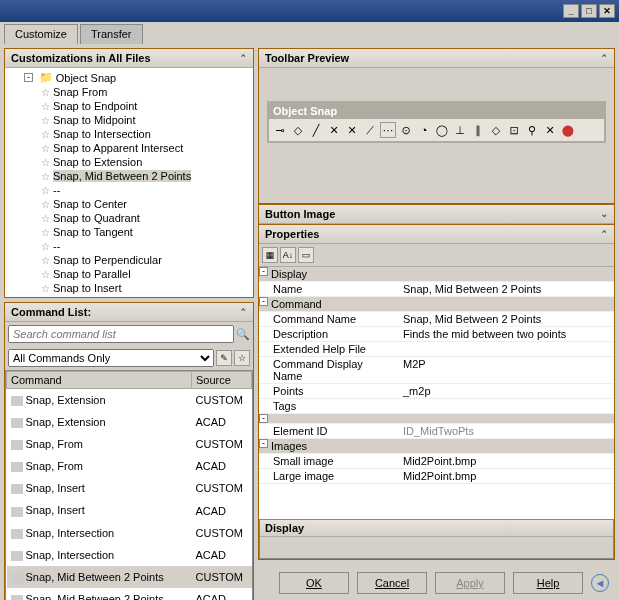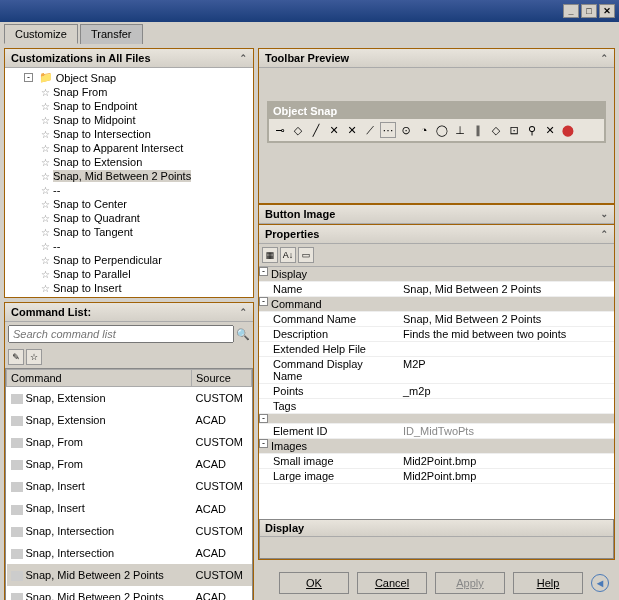--- a/index.html
+++ b/index.html
@@ -183,20 +183,23 @@
       <div class="panelhdr">
         <span>Command List:</span>
         <span class="sp"></span>
           <span class="chev">⌃</span>
       </div>
       <div class="searchrow">
         <input placeholder="Search command list" style="">
         <span>🔍</span>
       </div>
       <div class="dropdown">
+        <select>
+          <option>All Commands Only</option>
+        </select>
         <span class="iconbtn">✎</span>
         <span class="iconbtn">☆</span>
       </div>
       <div class="table">
         <table>
           <thead>
               <tr>
             <th>Command</th>
             <th style="width:60px">Source</th>
           </tr>

